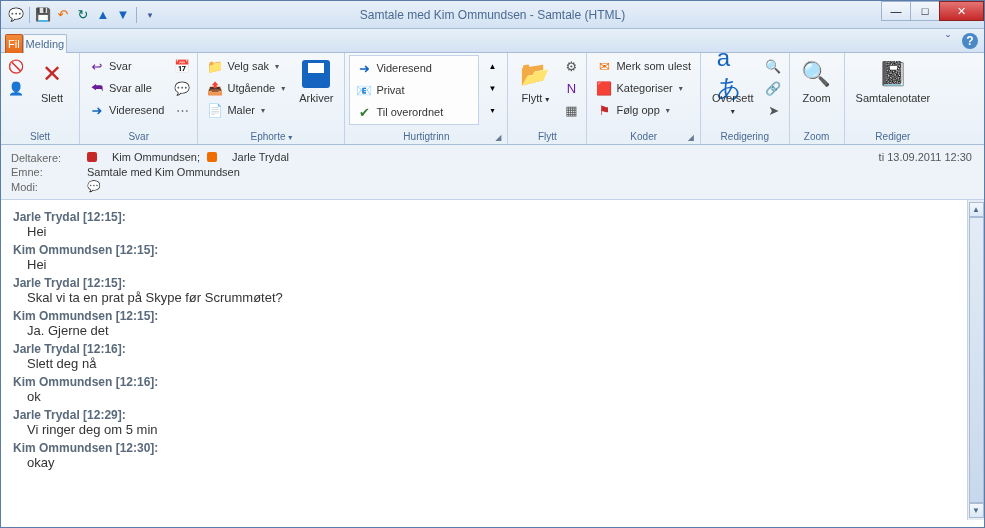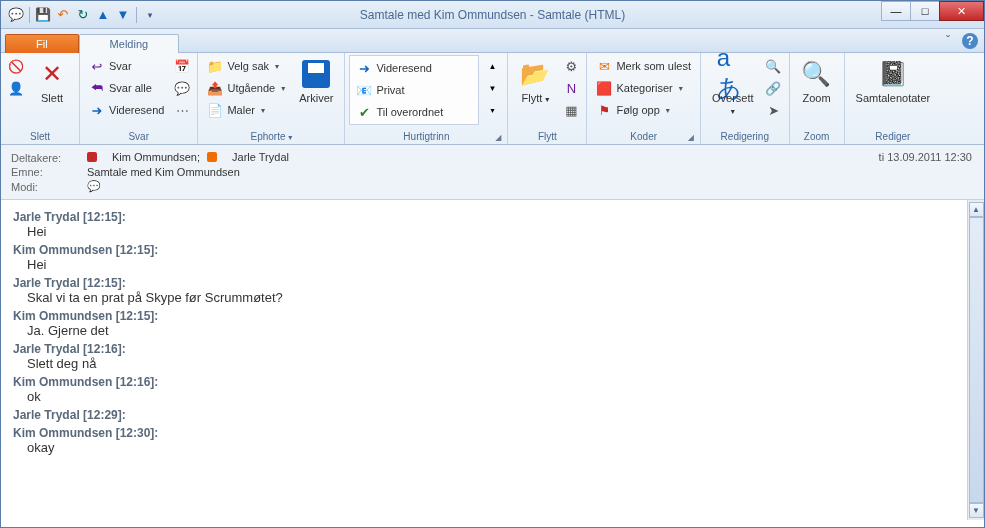--- a/index.html
+++ b/index.html
@@ -10,21 +10,21 @@
 .qat { display: flex; align-items: center; gap: 2px; padding-left: 6px; }
 .qat-icon { width: 18px; height: 18px; display: flex; align-items: center; justify-content: center; font-size: 13px; color: #3b5998; cursor: pointer; }
 .qat-sep { width: 1px; height: 16px; background: #9db3cf; margin: 0 2px; }
 .title { position: absolute; left: 50%; transform: translateX(-50%); font-size: 12px; color: #4a6a92; }
 .winbtns { position: absolute; right: 0; top: 0; display: flex; }
 .winbtn { width: 30px; height: 20px; border: 1px solid #9db3cf; margin-left: -1px; display: flex; align-items: center; justify-content: center; background: linear-gradient(#f3f7fc, #dce8f5); font-size: 11px; cursor: pointer; }
 .winbtn.close { width: 45px; background: linear-gradient(#e57373, #c62828); color: #fff; border-color: #8b2020; }
 
 
 .tabrow { height: 24px; background: linear-gradient(#e8f0f8, #d3e2f3); display: flex; align-items: flex-end; padding-left: 4px; border-bottom: 1px solid #a8bcd6; position: relative; }
-.tab { padding: 3px 30px; font-size: 11px; border: 1px solid transparent; border-bottom: none; cursor: pointer; position: relative; top: 1px; }
+.tab { padding: 3px 2px; font-size: 11px; border: 1px solid transparent; border-bottom: none; cursor: pointer; position: relative; top: 1px; }
 .tab.fil { background: linear-gradient(#f28c3a, #e56a1a); color: #fff; border-color: #c0551e; border-radius: 2px 2px 0 0; }
 .tab.active { background: #f5f8fb; border-color: #a8bcd6; border-radius: 2px 2px 0 0; color: #4a6a92; }
 .tabrow-right { position: absolute; right: 6px; top: 4px; display: flex; gap: 6px; }
 .tabrow-right span { width: 16px; height: 16px; display: flex; align-items: center; justify-content: center; font-size: 12px; color: #4a6a92; cursor: pointer; }
 .help-icon { background: #4a88c7; color: #fff !important; border-radius: 50%; font-weight: bold; }
 
 
 .ribbon { height: 92px; background: linear-gradient(#f5f8fb, #e8f0f8); border-bottom: 1px solid #a8bcd6; display: flex; }
 .group { border-right: 1px solid #c3d2e6; display: flex; flex-direction: column; justify-content: space-between; padding: 2px 4px 0 4px; }
 .group-body { display: flex; align-items: flex-start; gap: 2px; flex: 1; }
@@ -321,20 +321,21 @@
       <div class="msg">
         <div class="msg-head">Jarle Trydal [12:16]:</div>
         <div class="msg-text">Slett deg nå</div>
       </div>
       <div class="msg">
         <div class="msg-head">Kim Ommundsen [12:16]:</div>
         <div class="msg-text">ok</div>
       </div>
       <div class="msg">
         <div class="msg-head">Jarle Trydal [12:29]:</div>
+        <div class="msg-text">Vi ringer deg om 5 min</div>
       </div>
       <div class="msg">
         <div class="msg-head">Kim Ommundsen [12:30]:</div>
         <div class="msg-text">okay</div>
       </div>
     </div>
   <div class="scrollbar">
     <div class="sb-btn">▲</div>
     <div class="sb-track">
         <div class="sb-thumb"></div>

